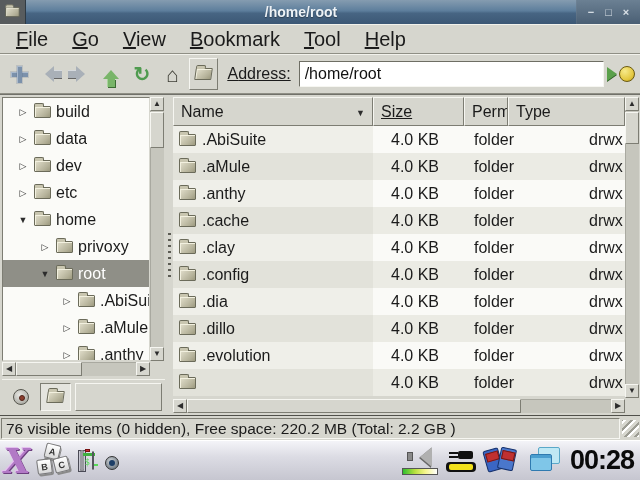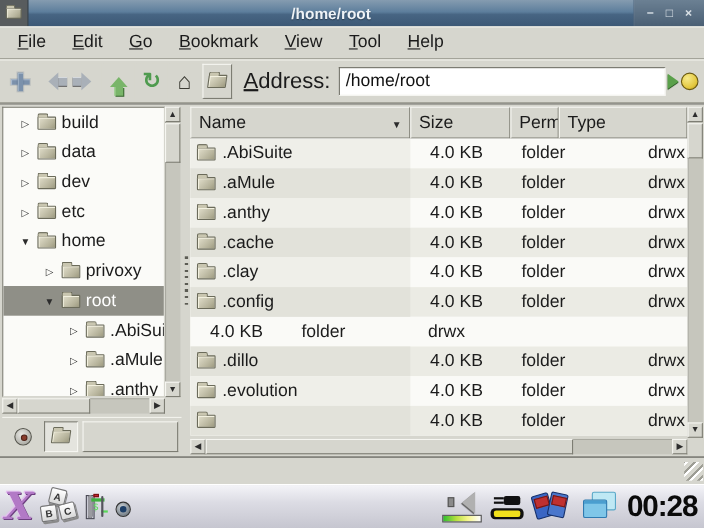--- a/index.html
+++ b/index.html
@@ -13,21 +13,21 @@
   .title-center { flex:1; display:flex; align-items:center; justify-content:center;
     background:linear-gradient(#859cb0 0%, #5d7e9c 45%, #476583 55%, #3c5875 100%); }
   .title-text { font-size:14px; font-weight:bold; color:#eef3f7; text-shadow:0 1px 1px #2c3e50; }
   .title-controls { width:64px; height:24px; display:flex; align-items:center; justify-content:space-evenly;
     background:linear-gradient(#6b8093 0%, #4a5f74 100%); border-left:1px solid #8fa0b022; }
   .wctl { color:#d9e0e6; font-size:11px; font-weight:bold; line-height:24px; cursor:default; }
 
   
   .menubar { position:absolute; left:0; top:24px; width:640px; height:30px; display:flex; align-items:center;
     background:#d6d6ce; border-top:1px solid #f2f2ec; border-bottom:1px solid #8f8f85; padding-left:4px; }
-  .menu-item { padding:0 12px; font-size:16px; color:#1b1b1b; height:28px; line-height:28px; }
+  .menu-item { padding:0 12px; font-size:20px; color:#1b1b1b; height:28px; line-height:28px; }
   .menu-item u { text-decoration:underline; }
 
   
   .toolbar { position:absolute; left:0; top:54px; width:640px; height:40px; display:flex; align-items:center;
     background:#d6d6ce; border-top:1px solid #f2f2ec; border-bottom:1px solid #8f8f85; padding:0 5px; gap:2px; }
   .tool-btn { width:31px; height:32px; display:flex; align-items:center; justify-content:center; background:#d6d6ce; }
   .tool-btn.active { border:1px solid; border-color:#f6f6f1 #7d7d73 #7d7d73 #f6f6f1; }
 
   .icon-plus { position:relative; width:17px; height:17px; }
   .icon-plus i { position:absolute; background:#7b91ab; box-shadow:inset 1px 1px 0 #a9b9cc, 0 0 0 1px #53678230; }
@@ -46,21 +46,21 @@
   .glyph-home { font-size:21px; color:#3c3c34; line-height:1; }
 
   .ficon { display:inline-block; width:17px; height:12px; position:relative; flex:none;
     background:linear-gradient(135deg,#e3e0cd 0%, #b5b29a 70%, #9c997f 100%);
     border:1px solid #6b6b5a; border-radius:1px; box-shadow:inset 1px 1px 0 #f2f0df; }
   .ficon::before { content:""; position:absolute; top:-4px; left:-1px; width:8px; height:3px;
     background:#c9c6b0; border:1px solid #6b6b5a; border-bottom:none; border-radius:2px 2px 0 0; }
   .ficon-open { transform:skewX(-8deg); }
   .ficon-sm { transform:scale(.85); }
 
-  .addr-label { font-size:20px; margin:0 6px 0 8px; }
+  .addr-label { font-size:16px; margin:0 6px 0 8px;text-decoration:underline; }
   .addr-input { width:330px; height:26px; font-family:"Liberation Sans",sans-serif; font-size:16px; padding:0 5px;
     background:#ffffff; border:1px solid; border-color:#6e6e64 #f6f6f1 #f6f6f1 #6e6e64; color:#111; outline:none; }
   .icon-go { position:relative; width:28px; height:20px; flex:none; }
   .icon-go .ball { position:absolute; right:0; top:2px; width:16px; height:16px; border-radius:50%;
     background:radial-gradient(circle at 35% 30%, #f7ea8a, #e3c73e 65%, #a98f1d); border:1px solid #6b5a10; }
   .icon-go .garr { position:absolute; left:0; top:3px; width:0; height:0;
     border:7px solid transparent; border-left:10px solid #5aa04a; filter:drop-shadow(0 1px 0 #2c5a24); }
 
   
   .main { position:absolute; left:0; top:94px; width:640px; height:321px; background:#d6d6ce; border-top:1px solid #71716a; }
@@ -99,21 +99,21 @@
 
   
   .splitter { position:absolute; left:166px; top:2px; width:6px; height:315px; display:flex; align-items:center; justify-content:center; }
   .splitter .dots { width:3px; height:44px;
     background:repeating-linear-gradient(#5c5c54 0 2px, transparent 2px 6px); }
 
   
   .list-header { position:absolute; left:173px; top:2px; width:452px; height:45px; display:flex; }
   .hcell { height:29px; background:#d6d6ce; border:1px solid; border-color:#f6f6f1 #7d7d73 #7d7d73 #f6f6f1;
     font-size:16px; display:flex; align-items:center; padding-left:7px; position:relative; overflow:hidden; white-space:nowrap; }
-  .hc-name { width:200px; } .hc-size { width:91px; } .hc-type { width:117px; } .hc-perm { width:44px; }
+  .hc-name { width:200px; } .hc-size { width:91px;text-decoration:underline; } .hc-type { width:117px; } .hc-perm { width:44px; }
   .sort-arrow { position:absolute; right:7px; top:10px; font-size:9px; color:#2c2c2c; }
 
   .list-body { position:absolute; left:173px; top:31px; width:452px; height:270px; overflow:hidden; background:#fafaf7; }
   .lrow { height:27px; display:flex; font-size:16px; }
   .cell { display:flex; align-items:center; white-space:nowrap; overflow:hidden; }
   .c-name { width:200px; padding-left:6px; gap:6px; }
   .c-size { width:91px; padding-left:18px; }
   .c-type { width:117px; padding-left:10px; }
   .c-perm { width:44px; padding-left:8px; }
   .lrow.even { background:#fafaf7; } .lrow.even .c-name { background:#efefe9; }
@@ -206,24 +206,23 @@
     <div class="title-controls">
       <span class="wctl">−</span>
       <span class="wctl">□</span>
       <span class="wctl">×</span>
     </div>
   </div>
 
   <div class="menubar">
 
   <span class="menu-item"><u>F</u><span>ile</span></span>
-      <span class="menu-item"><u>E</u><span>dit</span></span>
       <span class="menu-item"><u>G</u><span>o</span></span>
+      <span class="menu-item"><u>V</u><span>iew</span></span>
       <span class="menu-item"><u>B</u><span>ookmark</span></span>
-      <span class="menu-item"><u>V</u><span>iew</span></span>
       <span class="menu-item"><u>T</u><span>ool</span></span>
       <span class="menu-item"><u>H</u><span>elp</span></span>
     </div>
 
   <div class="toolbar">
     <span class="tool-btn">
       <span class="icon-plus">
           <i class="h"></i>
           <i class="v"></i>
         </span>
@@ -410,20 +409,24 @@
         <div class="lrow odd">
           <span class="cell c-name">
             <span class="ficon"></span>
             <span>.config</span>
           </span>
           <span class="cell c-size">4.0 KB</span>
           <span class="cell c-type">folder</span>
           <span class="cell c-perm">drwx</span>
         </div>
         <div class="lrow even">
+          <span class="cell c-name">
+            <span class="ficon"></span>
+            <span>.dia</span>
+          </span>
           <span class="cell c-size">4.0 KB</span>
           <span class="cell c-type">folder</span>
           <span class="cell c-perm">drwx</span>
         </div>
         <div class="lrow odd">
           <span class="cell c-name">
             <span class="ficon"></span>
             <span>.dillo</span>
           </span>
           <span class="cell c-size">4.0 KB</span>
@@ -456,20 +459,21 @@
     <div class="hscroll list-hscroll">
       <span class="sbtn">◀</span>
       <span class="sthumb hthumb" style="width:334px"></span>
       <span class="htrough"></span>
       <span class="sbtn">▶</span>
     </div>
     <div class="scroll-corner"></div>
   </div>
 
   <div class="statusbar">
+    <div class="status-box">76 visible items (0 hidden), Free space: 220.2 MB (Total: 2.2 GB )</div>
     <div class="resize-grip"></div>
   </div>
 
   <div class="taskbar">
     <div class="task-left">
       <span class="icon-xlogo">X</span>
       <span class="icon-kbd">
         <span class="key k-a">A</span>
         <span class="key k-b">B</span>
         <span class="key k-c">C</span>

